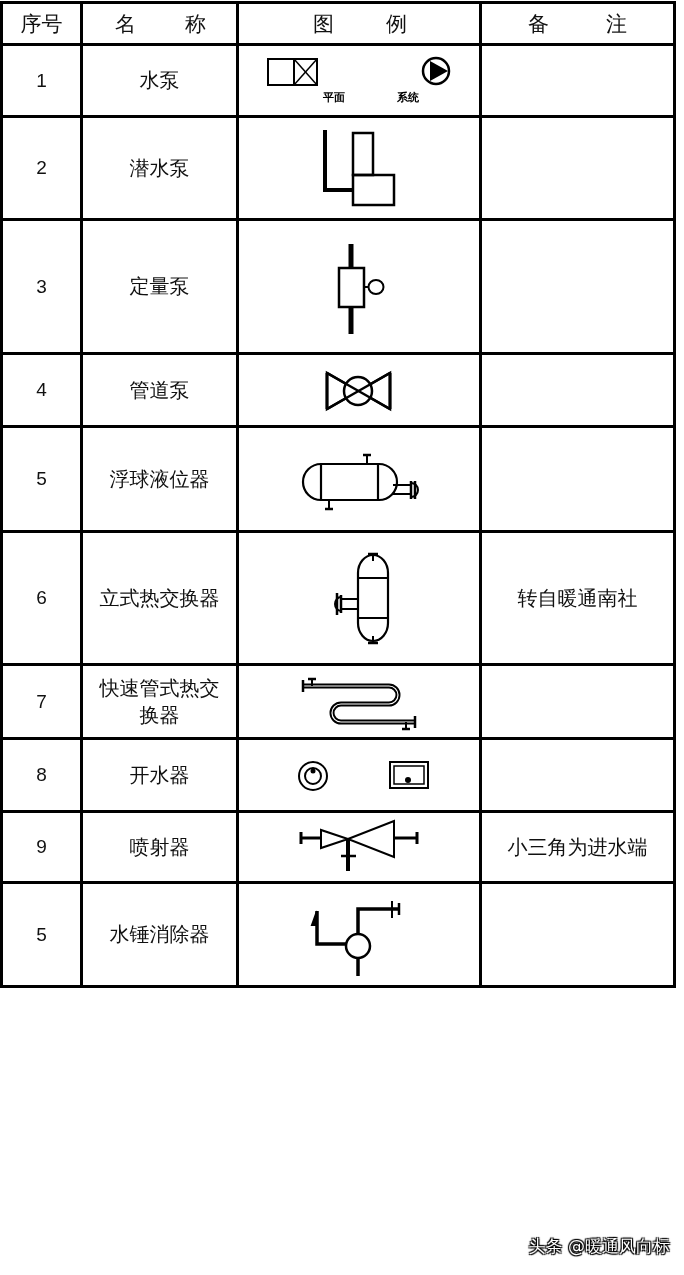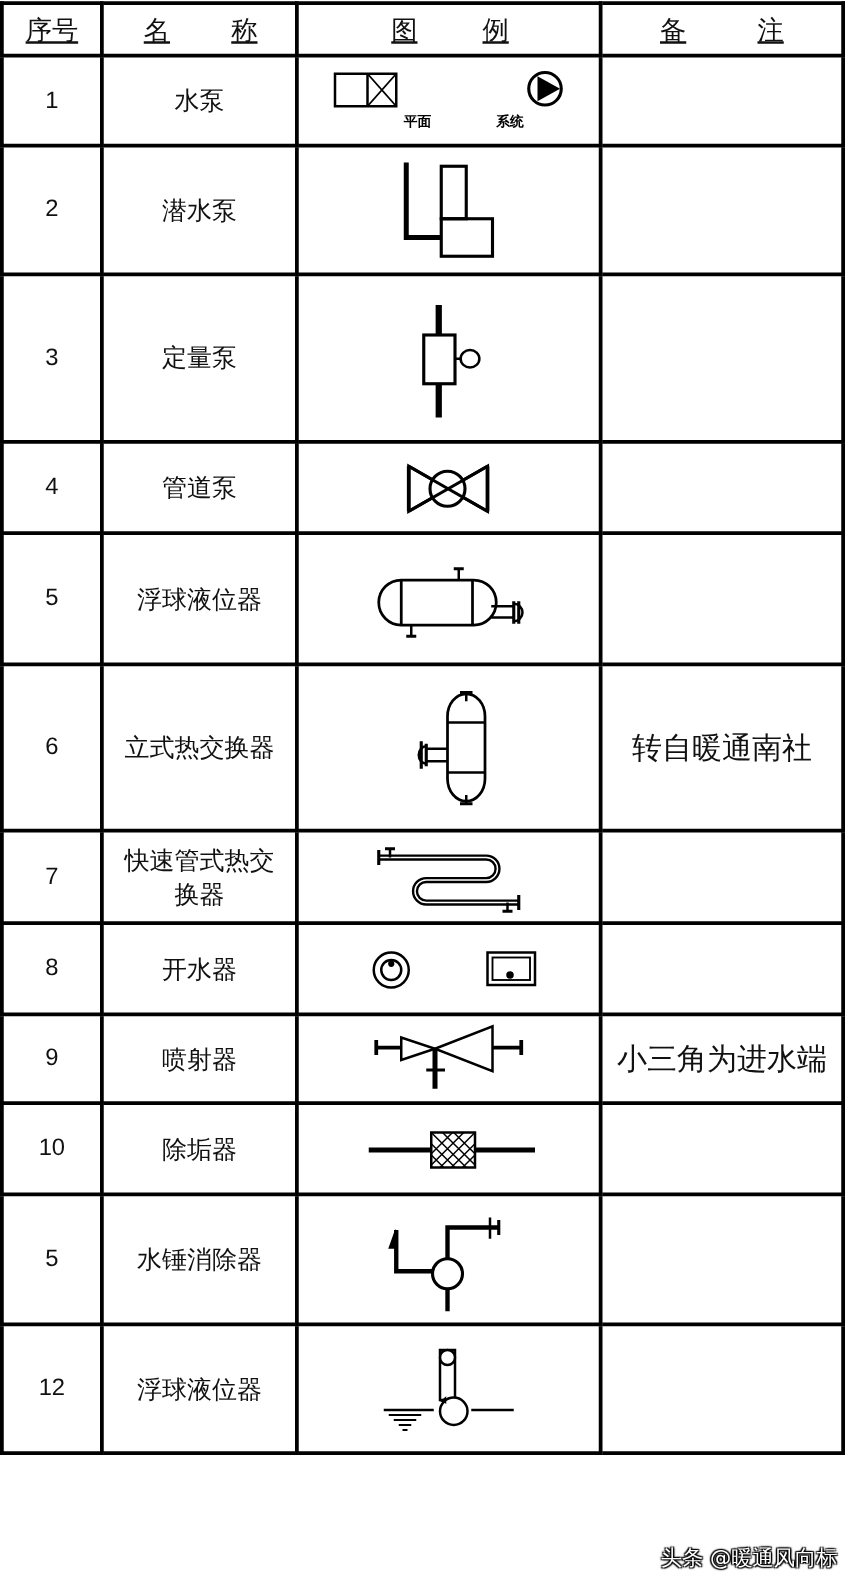--- a/index.html
+++ b/index.html
@@ -2,24 +2,24 @@
 <html><head>
 <meta charset="utf-8">
 <style>
   html, body { margin: 0; padding: 0; background: #ffffff; }
   body { width: 684px; height: 1275px; position: relative; overflow: hidden;
          font-family: "DejaVu Sans", "Liberation Sans", sans-serif; color: #111; }
   table.legend { position: absolute; left: 0; top: 1px; border-collapse: collapse;
                  table-layout: fixed; width: 673px; }
   table.legend td, table.legend th { border: 3px solid #000; padding: 0; text-align: center;
                  vertical-align: middle; font-weight: normal; }
-  th { font-size: 21px; height: 37px; text-decoration: underline; }
+  th { font-size: 21px; height: 37px; }
   td.num { font-size: 19px; font-family: "Liberation Sans", sans-serif; }
   td.name { font-size: 20px; line-height: 27px; }
-  td.note { font-size: 24px; font-family: Liberation Serif, serif; }
+  td.note { font-size: 20px; font-family: Liberation Serif, serif; }
   td.sym { position: relative; }
   td.sym svg { display: block; margin: 0 auto; }
   .watermark { position: absolute; right: 14px; bottom: 17px; font-size: 17px; color: #fff;
                text-shadow: 0 0 1px #000, 1px 1px 1px #000, -1px -1px 1px #000, 1px -1px 1px #000, -1px 1px 1px #000;
                letter-spacing: 0px; text-align: center; }
   .split { display: flex; justify-content: space-between; padding: 0 18px 0 28px; }
 </style>
 </head>
 <body>
 
@@ -206,67 +206,35 @@
         <polygon points="109,26 155,8 155,44" fill="none" stroke="#000" stroke-width="2"></polygon>
         <line x1="155" y1="25" x2="178" y2="25" stroke="#000" stroke-width="3"></line>
         <line x1="178" y1="19" x2="178" y2="31" stroke="#000" stroke-width="3"></line>
         <line x1="109" y1="26" x2="109" y2="58" stroke="#000" stroke-width="4"></line>
         <line x1="102" y1="43" x2="117" y2="43" stroke="#000" stroke-width="2.5"></line>
       </svg>
     </td>
     <td class="note">小三角为进水端</td>
   </tr>
 
-  <tr style="height:73px">
-    <td class="num">10</td>
-    <td class="name">除垢器</td>
-    <td class="sym">
-      <svg width="240" height="70" viewBox="0 0 240 70">
-        <line x1="56" y1="36" x2="189" y2="36" stroke="#000" stroke-width="4"></line>
-        <rect x="106" y="22" width="35" height="28" fill="#fff" stroke="#000" stroke-width="2"></rect>
-        <path d="M106,22 L134,50 M115,22 L141,48 M124,22 L141,39 M106,31 L125,50 M106,40 L116,50
-                 M141,22 L113,50 M132,22 L106,48 M123,22 L106,39 M141,31 L122,50 M141,40 L131,50" fill="none" stroke="#000" stroke-width="1.2"></path>
-      </svg>
-    </td>
-    <td class="note"></td>
-  </tr>
 
   <tr style="height:104px">
     <td class="num">5</td>
     <td class="name">水锤消除器</td>
     <td class="sym">
       <svg width="240" height="100" viewBox="0 0 240 100">
         <polyline points="78,26 78,59 107,59" fill="none" stroke="#000" stroke-width="3.5"></polyline>
         <path d="M78,26 L73,40 L78,40" fill="#000" stroke="#000" stroke-width="2"></path>
         <circle cx="119" cy="61" r="12" fill="#fff" stroke="#000" stroke-width="2.5"></circle>
         <polyline points="119,49 119,24 160,24" fill="none" stroke="#000" stroke-width="3.5"></polyline>
         <line x1="153" y1="16" x2="153" y2="33" stroke="#000" stroke-width="2"></line>
         <line x1="160" y1="18" x2="160" y2="30" stroke="#000" stroke-width="2.5"></line>
         <line x1="119" y1="73" x2="119" y2="91" stroke="#000" stroke-width="3.5"></line>
       </svg>
     </td>
     <td class="note"></td>
   </tr>
 
-  <tr style="height:103px">
-    <td class="num">12</td>
-    <td class="name">浮球液位器</td>
-    <td class="sym">
-      <svg width="240" height="100" viewBox="0 0 240 100">
-        <rect x="113" y="19" width="12" height="40" fill="none" stroke="#000" stroke-width="2"></rect>
-        <circle cx="119" cy="25" r="6" fill="#fff" stroke="#000" stroke-width="2"></circle>
-        <line x1="68" y1="67" x2="108" y2="67" stroke="#000" stroke-width="2"></line>
-        <line x1="138" y1="67" x2="172" y2="67" stroke="#000" stroke-width="2"></line>
-        <circle cx="124" cy="68" r="11" fill="#fff" stroke="#000" stroke-width="2"></circle>
-        <path d="M113,60 L118,56 L118,62 Z" fill="#000"></path>
-        <line x1="72" y1="71" x2="98" y2="71" stroke="#000" stroke-width="1.5"></line>
-        <line x1="76" y1="75" x2="94" y2="75" stroke="#000" stroke-width="1.5"></line>
-        <line x1="80" y1="79" x2="90" y2="79" stroke="#000" stroke-width="1.5"></line>
-        <line x1="83" y1="83" x2="87" y2="83" stroke="#000" stroke-width="1.5"></line>
-      </svg>
-    </td>
-    <td class="note"></td>
-  </tr>
 
 </tbody>
   </table>
 
 <div class="watermark">头条 @暖通风向标</div>
 
 </body></html>

